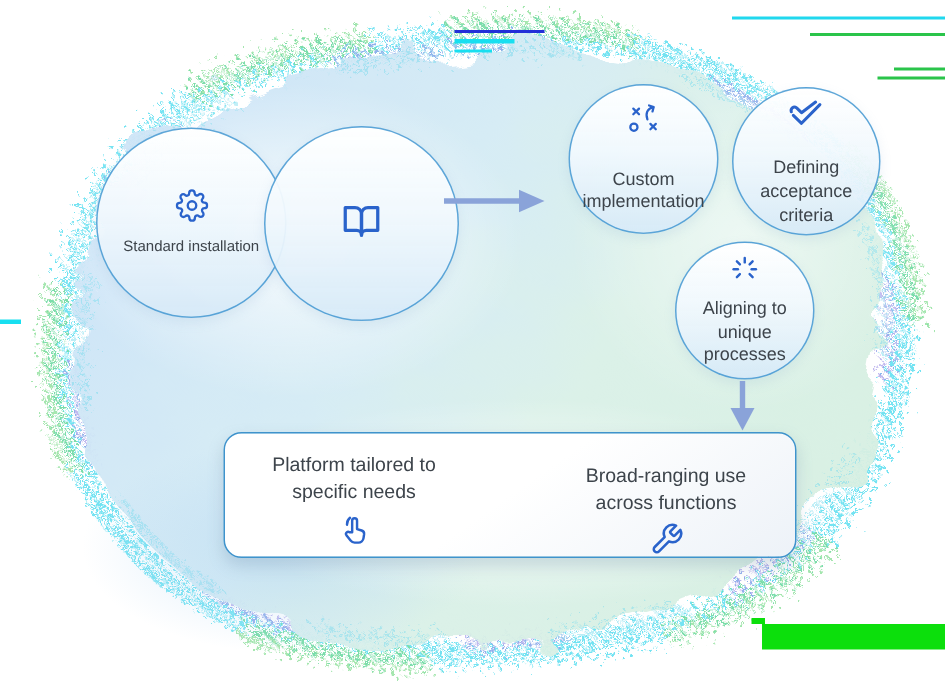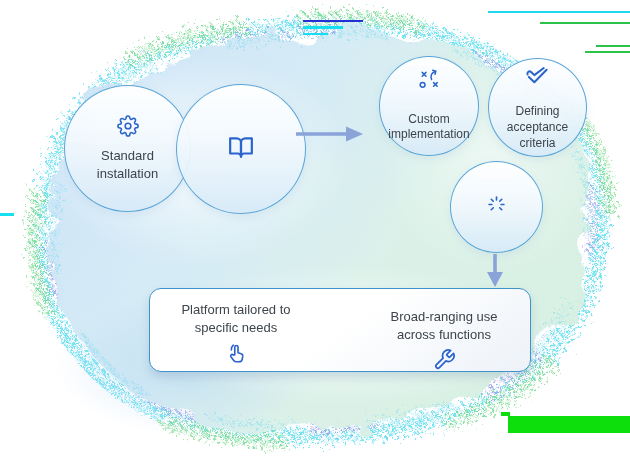--- a/index.html
+++ b/index.html
@@ -19,21 +19,21 @@
   .tint-blue { left:55px; top:295px; width:270px; height:140px;
            background:radial-gradient(closest-side, rgba(180,214,243,.5), rgba(180,214,243,0)); }
 
   .node { position:absolute; border-radius:50%;
           display:flex; flex-direction:column; align-items:center; justify-content:center;
           gap:6px; text-align:center; color:#3d444b;
           border:1.5px solid rgba(66,150,209,.85);
           background:linear-gradient(180deg, rgba(255,255,255,.97) 0%, rgba(241,248,253,.95) 45%, rgba(214,233,247,.93) 100%);
           box-shadow:0 3px 8px rgba(120,160,200,.15); }
   .node .label { padding:0 8px; }
-  .big   { font-size:13px; line-height:1.35;text-align:center; }
+  .big   { font-size:10px; line-height:1.35;text-align:center; }
   .small { font-size:12px; line-height:1.3; }
   #n-standard { left:64px;  top:85px;  width:127px; height:127px; }
   #n-book     { left:176px; top:84px;  width:130px; height:130px; }
   #n-custom   { left:379px; top:56px;  width:100px; height:100px; gap:16px; }
   #n-defining { left:488px; top:58px;  width:99px;  height:99px;  gap:13px; }
   #n-aligning { left:450px; top:161px; width:93px;  height:92px;  gap:3px; }
 
   .arrow { position:absolute; }
   #arrow-right { left:294px; top:125px; }
   #arrow-down  { left:485px; top:252px; }
@@ -177,20 +177,21 @@
           <line x1="15.8" y1="11" x2="18.8" y2="11"></line>
           <line x1="14.4" y1="7.6" x2="16.5" y2="5.5"></line>
           <line x1="11" y1="6.2" x2="11" y2="3.2"></line>
           <line x1="7.6" y1="7.6" x2="5.5" y2="5.5"></line>
           <line x1="6.2" y1="11" x2="3.2" y2="11"></line>
           <line x1="7.6" y1="14.4" x2="5.5" y2="16.5"></line>
           <line x1="14.4" y1="14.4" x2="16.5" y2="16.5"></line>
         </g>
       </svg>
     </span>
+    <span class="label">Aligning to unique processes</span>
   </div>
 
   <div class="arrow" id="arrow-down">
     <svg width="20" height="36">
       <line x1="10" y1="2" x2="10" y2="22" stroke="#8aa3d9" stroke-width="3.6"></line>
       <path d="M2 20 L18 20 L10 35 Z" fill="#8aa3d9"></path>
     </svg>
   </div>
 
   <div class="outcome-box">

